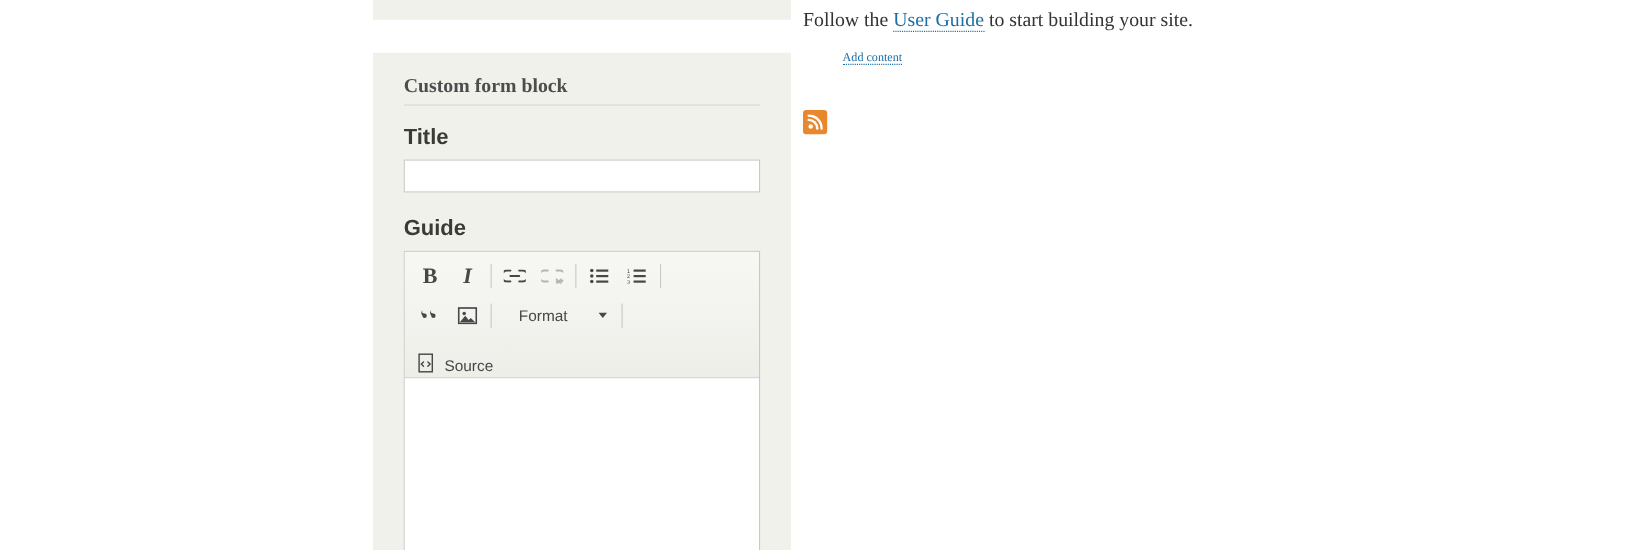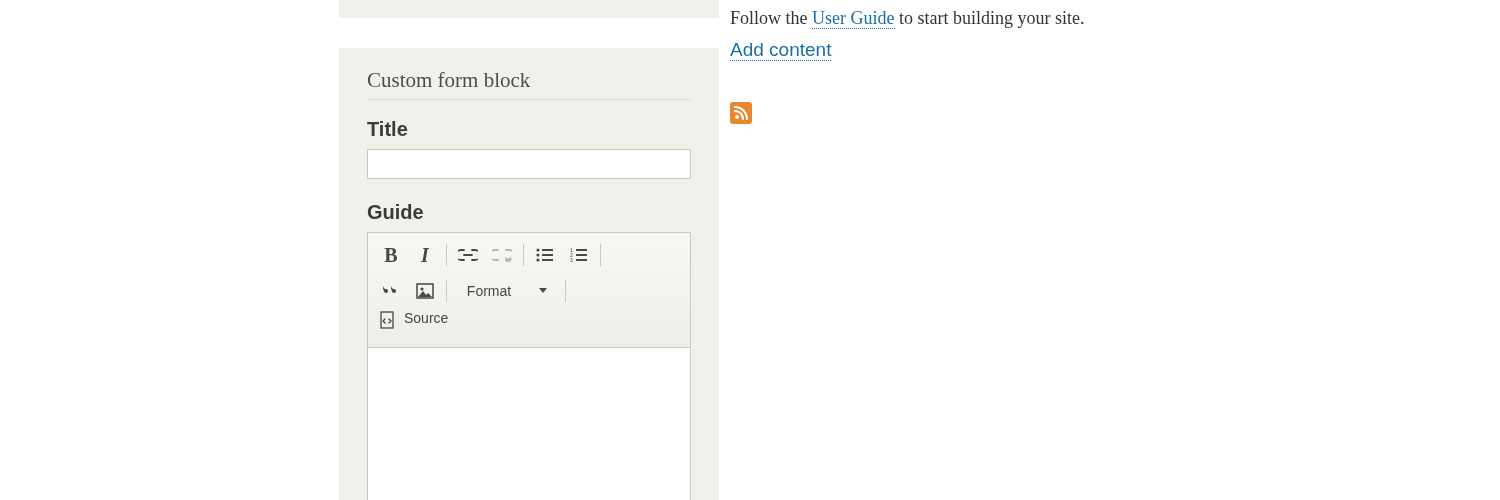--- a/index.html
+++ b/index.html
@@ -25,23 +25,23 @@
     background: #f1f1ec;
     padding: 20px 28px 40px 28px;
     margin-bottom: 30px;
   }
   .sidebar-block.top {
     height: 38px;
     padding-top: 0;
     padding-bottom: 0;
   }
   .block-title {
-    font-size: 21px;
+    font-size: 18px;
     color: #4d4d4d;
-    font-weight: normal;
+    font-weight: bold;
     margin: 0 0 6px 0;
   }
   .block-title-rule {
     border: none;
     border-top: 1px solid #d8d8d1;
     margin: 0 0 18px 0;
   }
   .field-label {
     font-family: "Helvetica Neue", Arial, sans-serif;
     font-weight: bold;
@@ -98,28 +98,28 @@
     min-width: 110px;
     border: 1px solid transparent;
     display: flex;
     align-items: center;
     padding: 0 8px 0 10px;
     font-family: "Helvetica Neue", Arial, sans-serif;
     font-size: 14px;
     color: #474747;
     cursor: pointer;
     border-radius: 2px;
-    justify-content: center;
+    justify-content: flex-end;
   }
   .tb-format .caret {
     margin-left: 28px;
   }
   .tb-source {
     display: flex;
-    align-items: flex-start;
+    align-items: flex-end;
     height: 34px;
     padding: 0 8px 0 4px;
     cursor: pointer;
     font-family: "Helvetica Neue", Arial, sans-serif;
     font-size: 14px;
     color: #474747;
     gap: 6px;
   }
   .tb-source .icon-slot {
     width: 20px; height: 20px;
@@ -143,22 +143,23 @@
     color: #333;
   }
   .main-col p { margin: 0 0 6px 0; line-height: 1.4; }
   .link {
     color: #1b6fa6;
     text-decoration: none;
     border-bottom: 1px dotted #1b6fa6;
     cursor: pointer;
   }
   .link.small {
-    font-family: Liberation Sans, sans-serif;
-    font-size: 19px;
+    font-family: Liberation Serif, serif;
+    font-size: 11px;
+    margin-left: 36px;
   }
   .rss-wrap { margin-top: 38px; }
   .rss-icon {
     width: 22px; height: 22px;
     background: #e8872c;
     border-radius: 3px;
     display: flex;
     align-items: center;
     justify-content: center;
     cursor: pointer;

